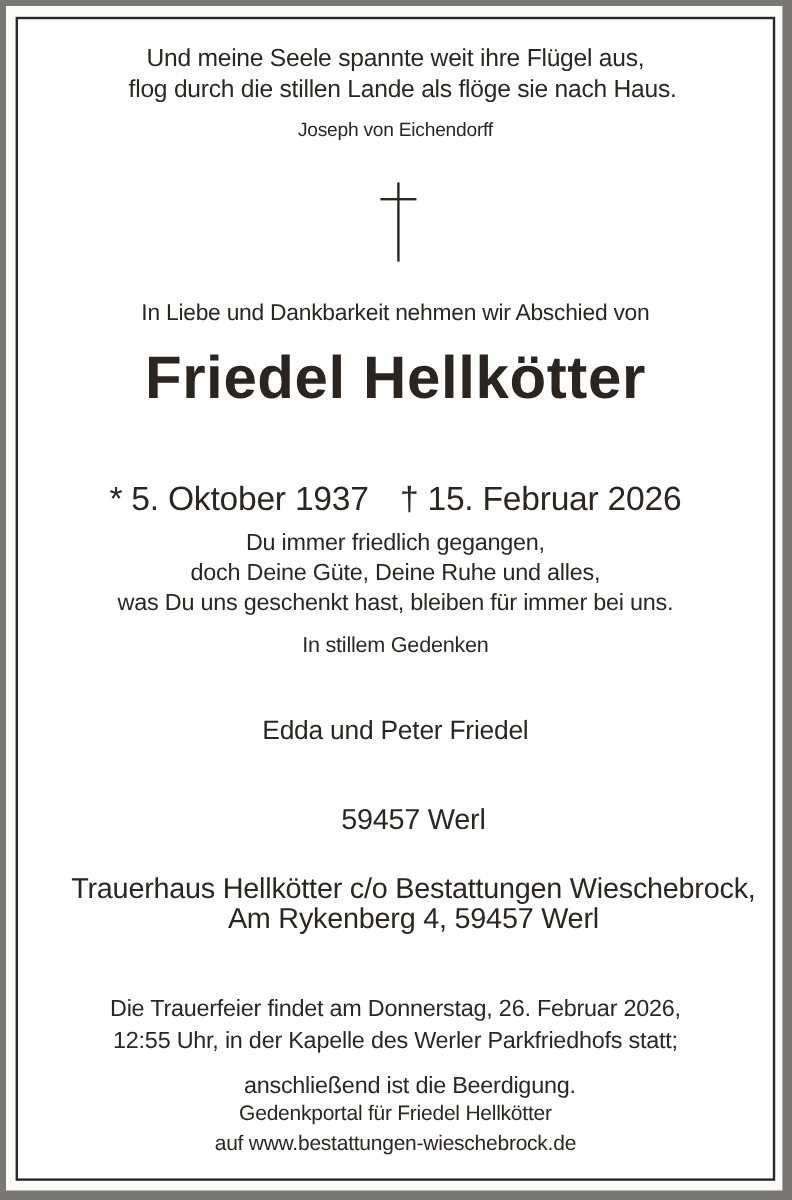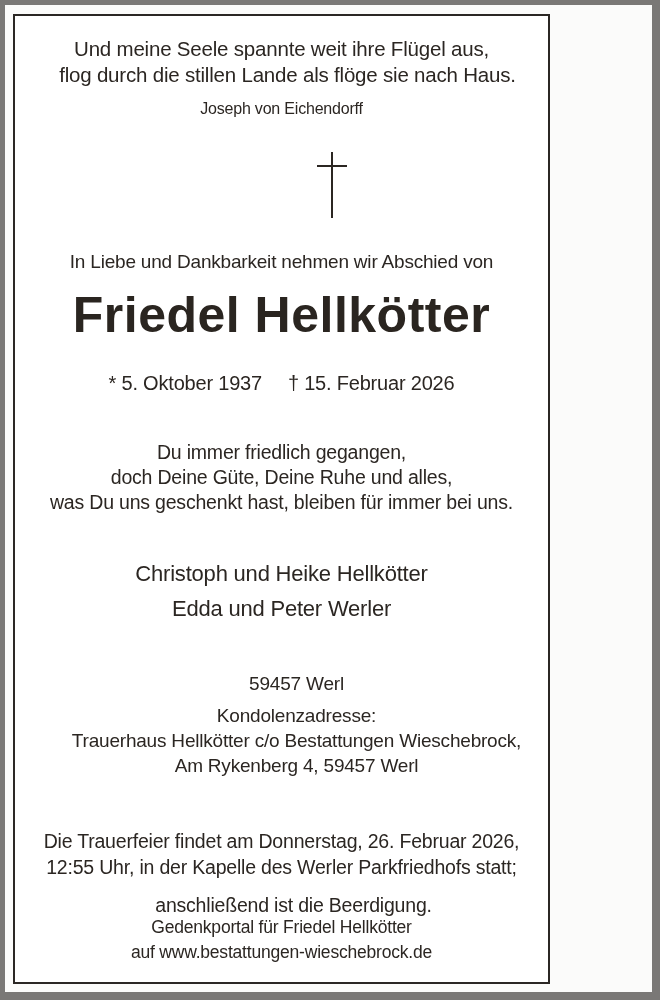--- a/index.html
+++ b/index.html
@@ -17,21 +17,21 @@
       box-sizing: border-box;
       border-top: 5px solid #7a7876;
       border-left: 5px solid #7a7876;
       border-right: 8px solid #7a7876;
       border-bottom: 8px solid #7a7876;
       background: #fbfbfa;
     }
     .inner-frame {
       position: absolute;
       left: 13px; top: 14px;
-      width: 537px; height: 970px;
+      width: 633px; height: 970px;
       box-sizing: border-box;
       border: 2px solid #2b2724;
       background: #ffffff;
       font-family: "Liberation Sans", sans-serif;
       color: #2b2622;
       text-align: center;
     }
     .line {
       position: absolute;
       left: 0; right: 0;
@@ -41,26 +41,26 @@
     }
     .poem { font-size: 20.5px; line-height: 26px; }
     .author { font-size: 16px; }
     .intro { font-size: 19px; }
     .name {
       font-size: 50px;
       font-weight: bold;
       letter-spacing: 0.5px;
       color: #2a2520;
     }
-    .dates { font-size: 20px; }
+    .dates { font-size: 28px; margin-top: 28px; }
     .dates .gap { display: inline-block; width: 26px; }
     .verse { font-size: 19.5px; line-height: 25px; }
     .gedenken { font-size: 18px; }
     .family { font-size: 22px; }
-    .address { font-size: 19px; line-height: 25px; padding-left: 30px; }
+    .address { font-size: 24px; line-height: 25px; padding-left: 30px; }
     .ceremony { font-size: 19.5px; line-height: 26px; }
     .portal { font-size: 17.5px; line-height: 25px; }
     .cross {
       position: absolute;
       left: 302px; top: 136px;
       width: 30px; height: 66px;
     }
     .cross .v {
       position: absolute;
       left: 14px; top: 0;
@@ -95,27 +95,26 @@
   <div class="line name" style="top:270px;">Friedel Hellkötter</div>
 
   <div class="line dates" style="top:356px;">
     <span>* 5. Oktober 1937</span><span class="gap"></span><span>† 15. Februar 2026</span>
   </div>
 
   <div class="line verse" style="top:424px;">Du immer friedlich gegangen,</div>
   <div class="line verse" style="top:449px;">doch Deine Güte, Deine Ruhe und alles,</div>
   <div class="line verse" style="top:474px;">was Du uns geschenkt hast, bleiben für immer bei uns.</div>
 
+  <div class="line gedenken" style="top:511px;">In stillem Gedenken</div>
 
-  <div class="line family" style="top:545px;">Christoph und Heike Hellkötter</div>
-  <div class="line family" style="top:580px;">Edda und Peter Werler</div>
+  <div class="line family" style="top:580px;">Edda und Peter Friedel</div>
 
   <div class="line address" style="top:655px;">59457 Werl</div>
 
-  <div class="line address" style="top:687px;">Kondolenzadresse:</div>
   <div class="line address" style="top:712px;">Trauerhaus Hellkötter c/o Bestattungen Wieschebrock,</div>
   <div class="line address" style="top:737px;">Am Rykenberg 4, 59457 Werl</div>
 
   <div class="line ceremony" style="top:812px;">Die Trauerfeier findet am Donnerstag, 26. Februar 2026,</div>
   <div class="line ceremony" style="top:838px;">12:55 Uhr, in der Kapelle des Werler Parkfriedhofs statt;</div>
   <div class="line ceremony" style="top:876px;padding-left:24px;">anschließend ist die Beerdigung.</div>
 
   <div class="line portal" style="top:924px;">auf www.bestattungen-wieschebrock.de</div>
   <div class="line portal" style="top:899px;">Gedenkportal für Friedel Hellkötter</div>
 

